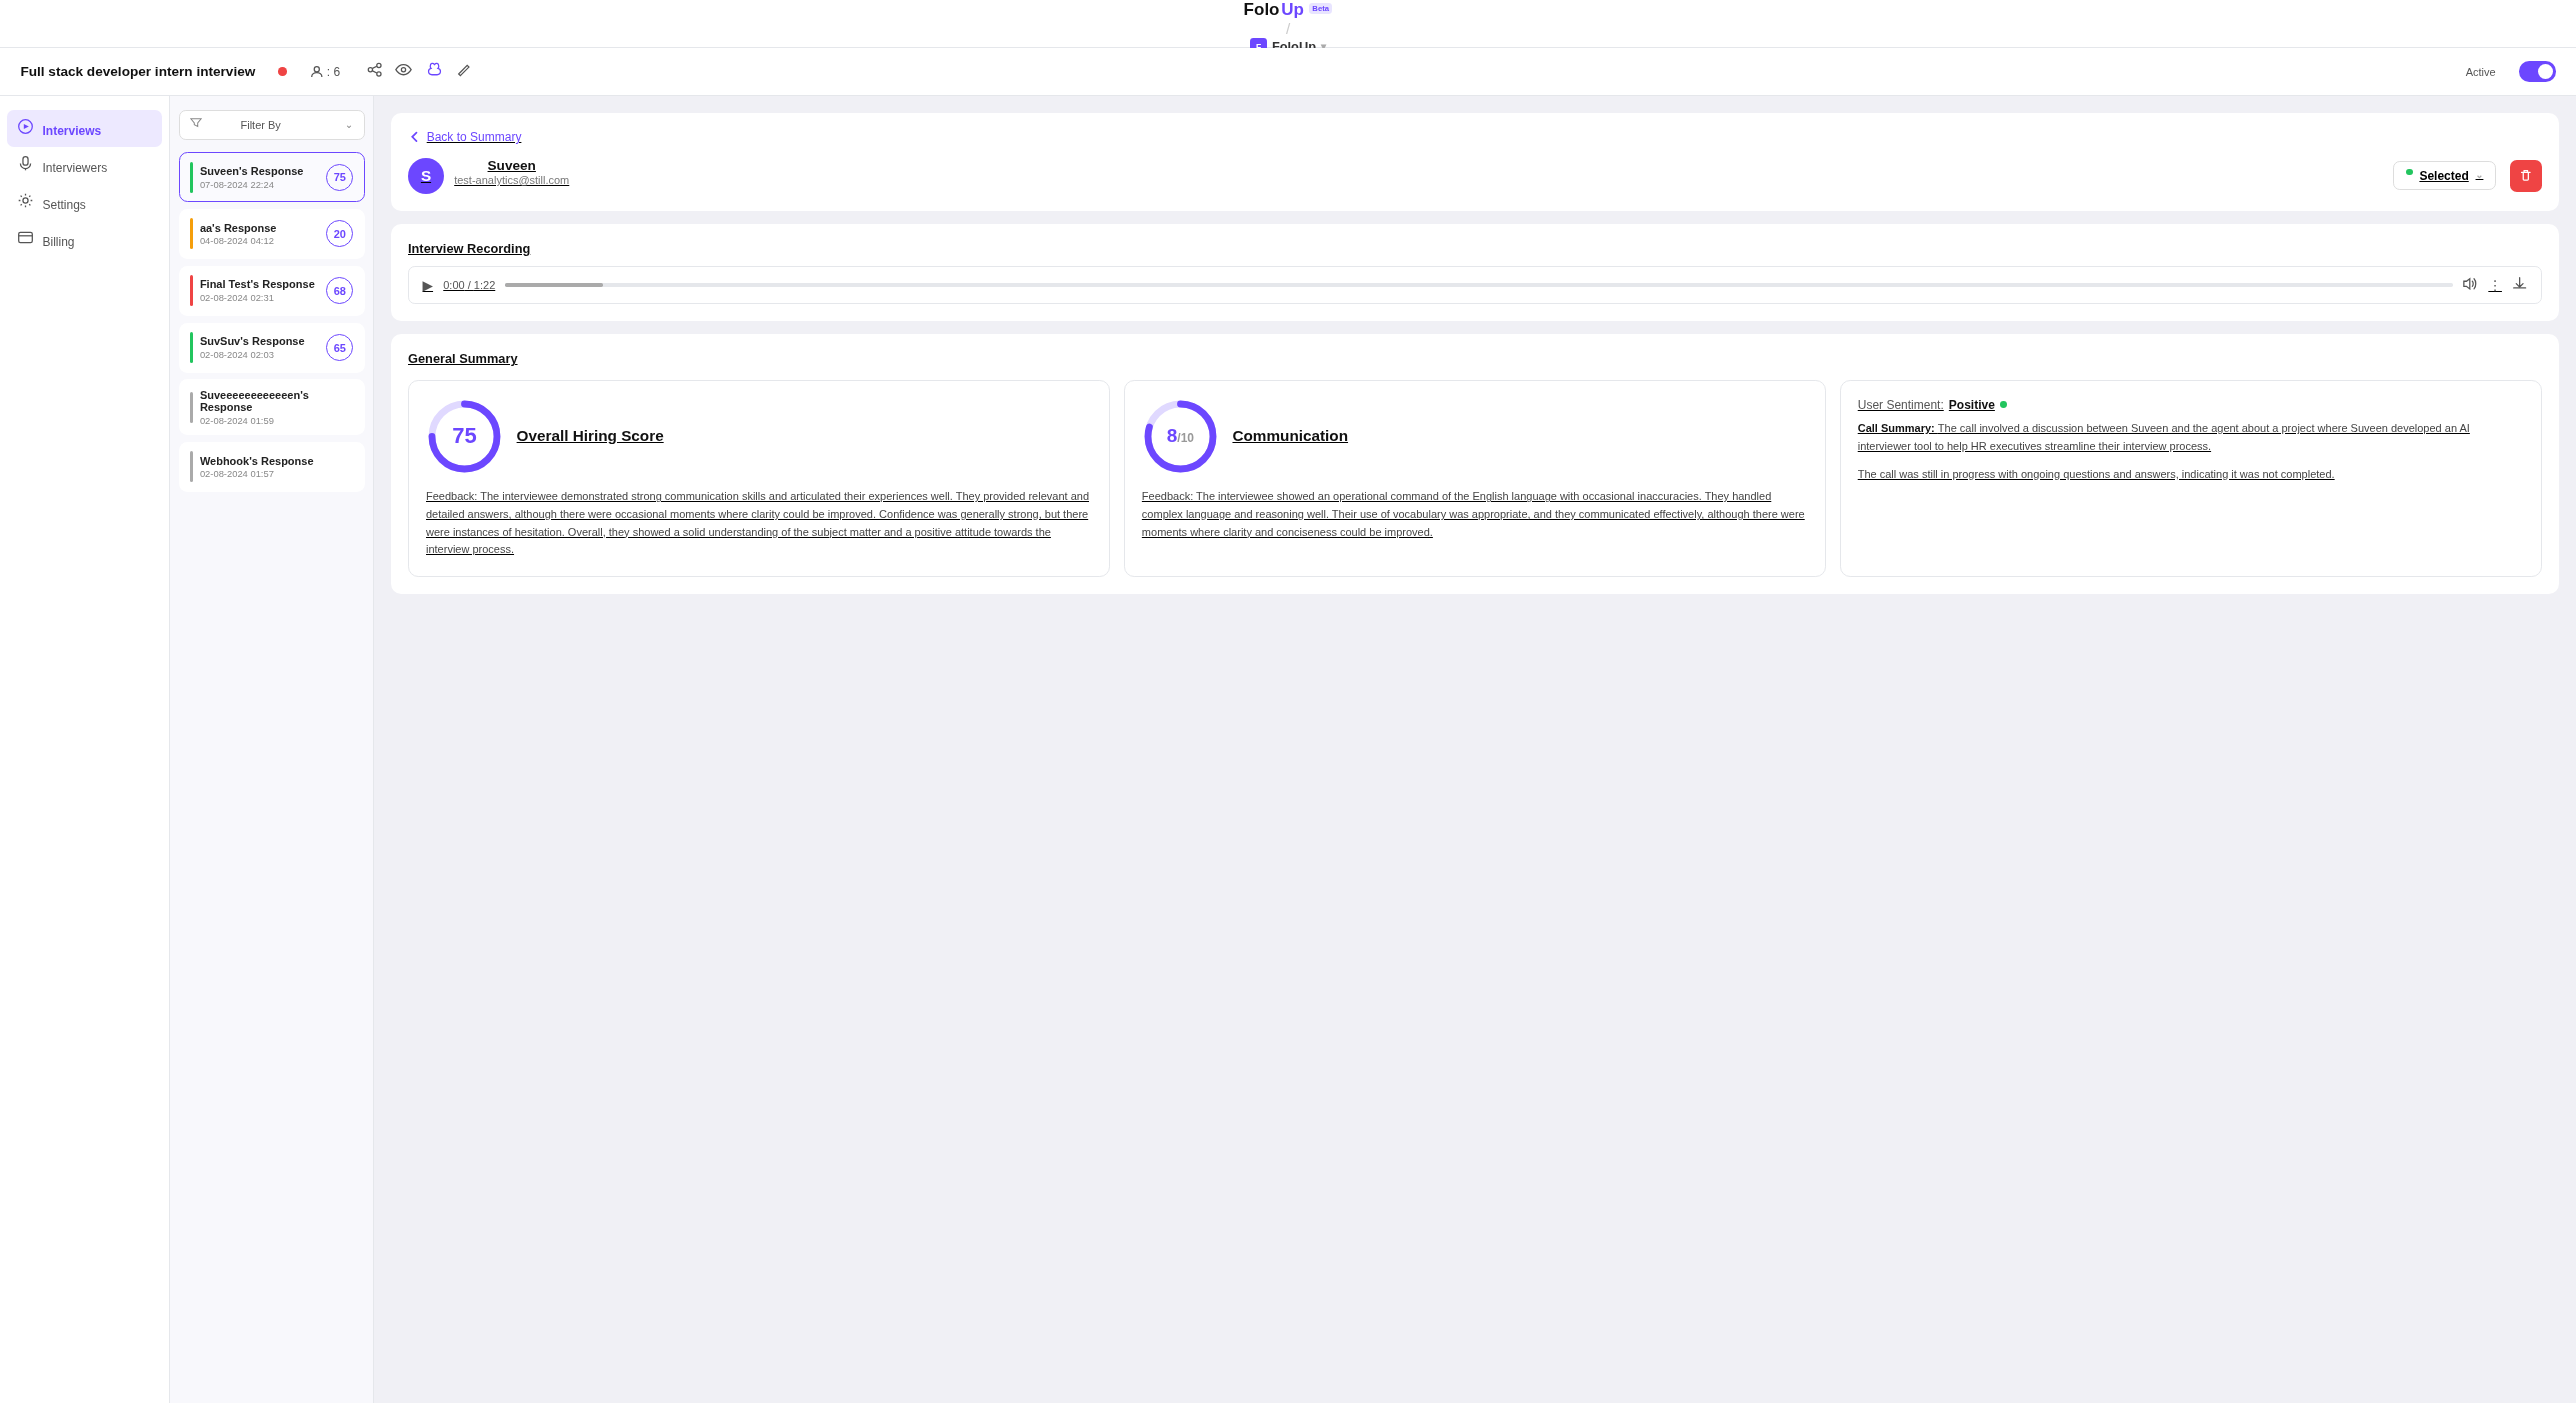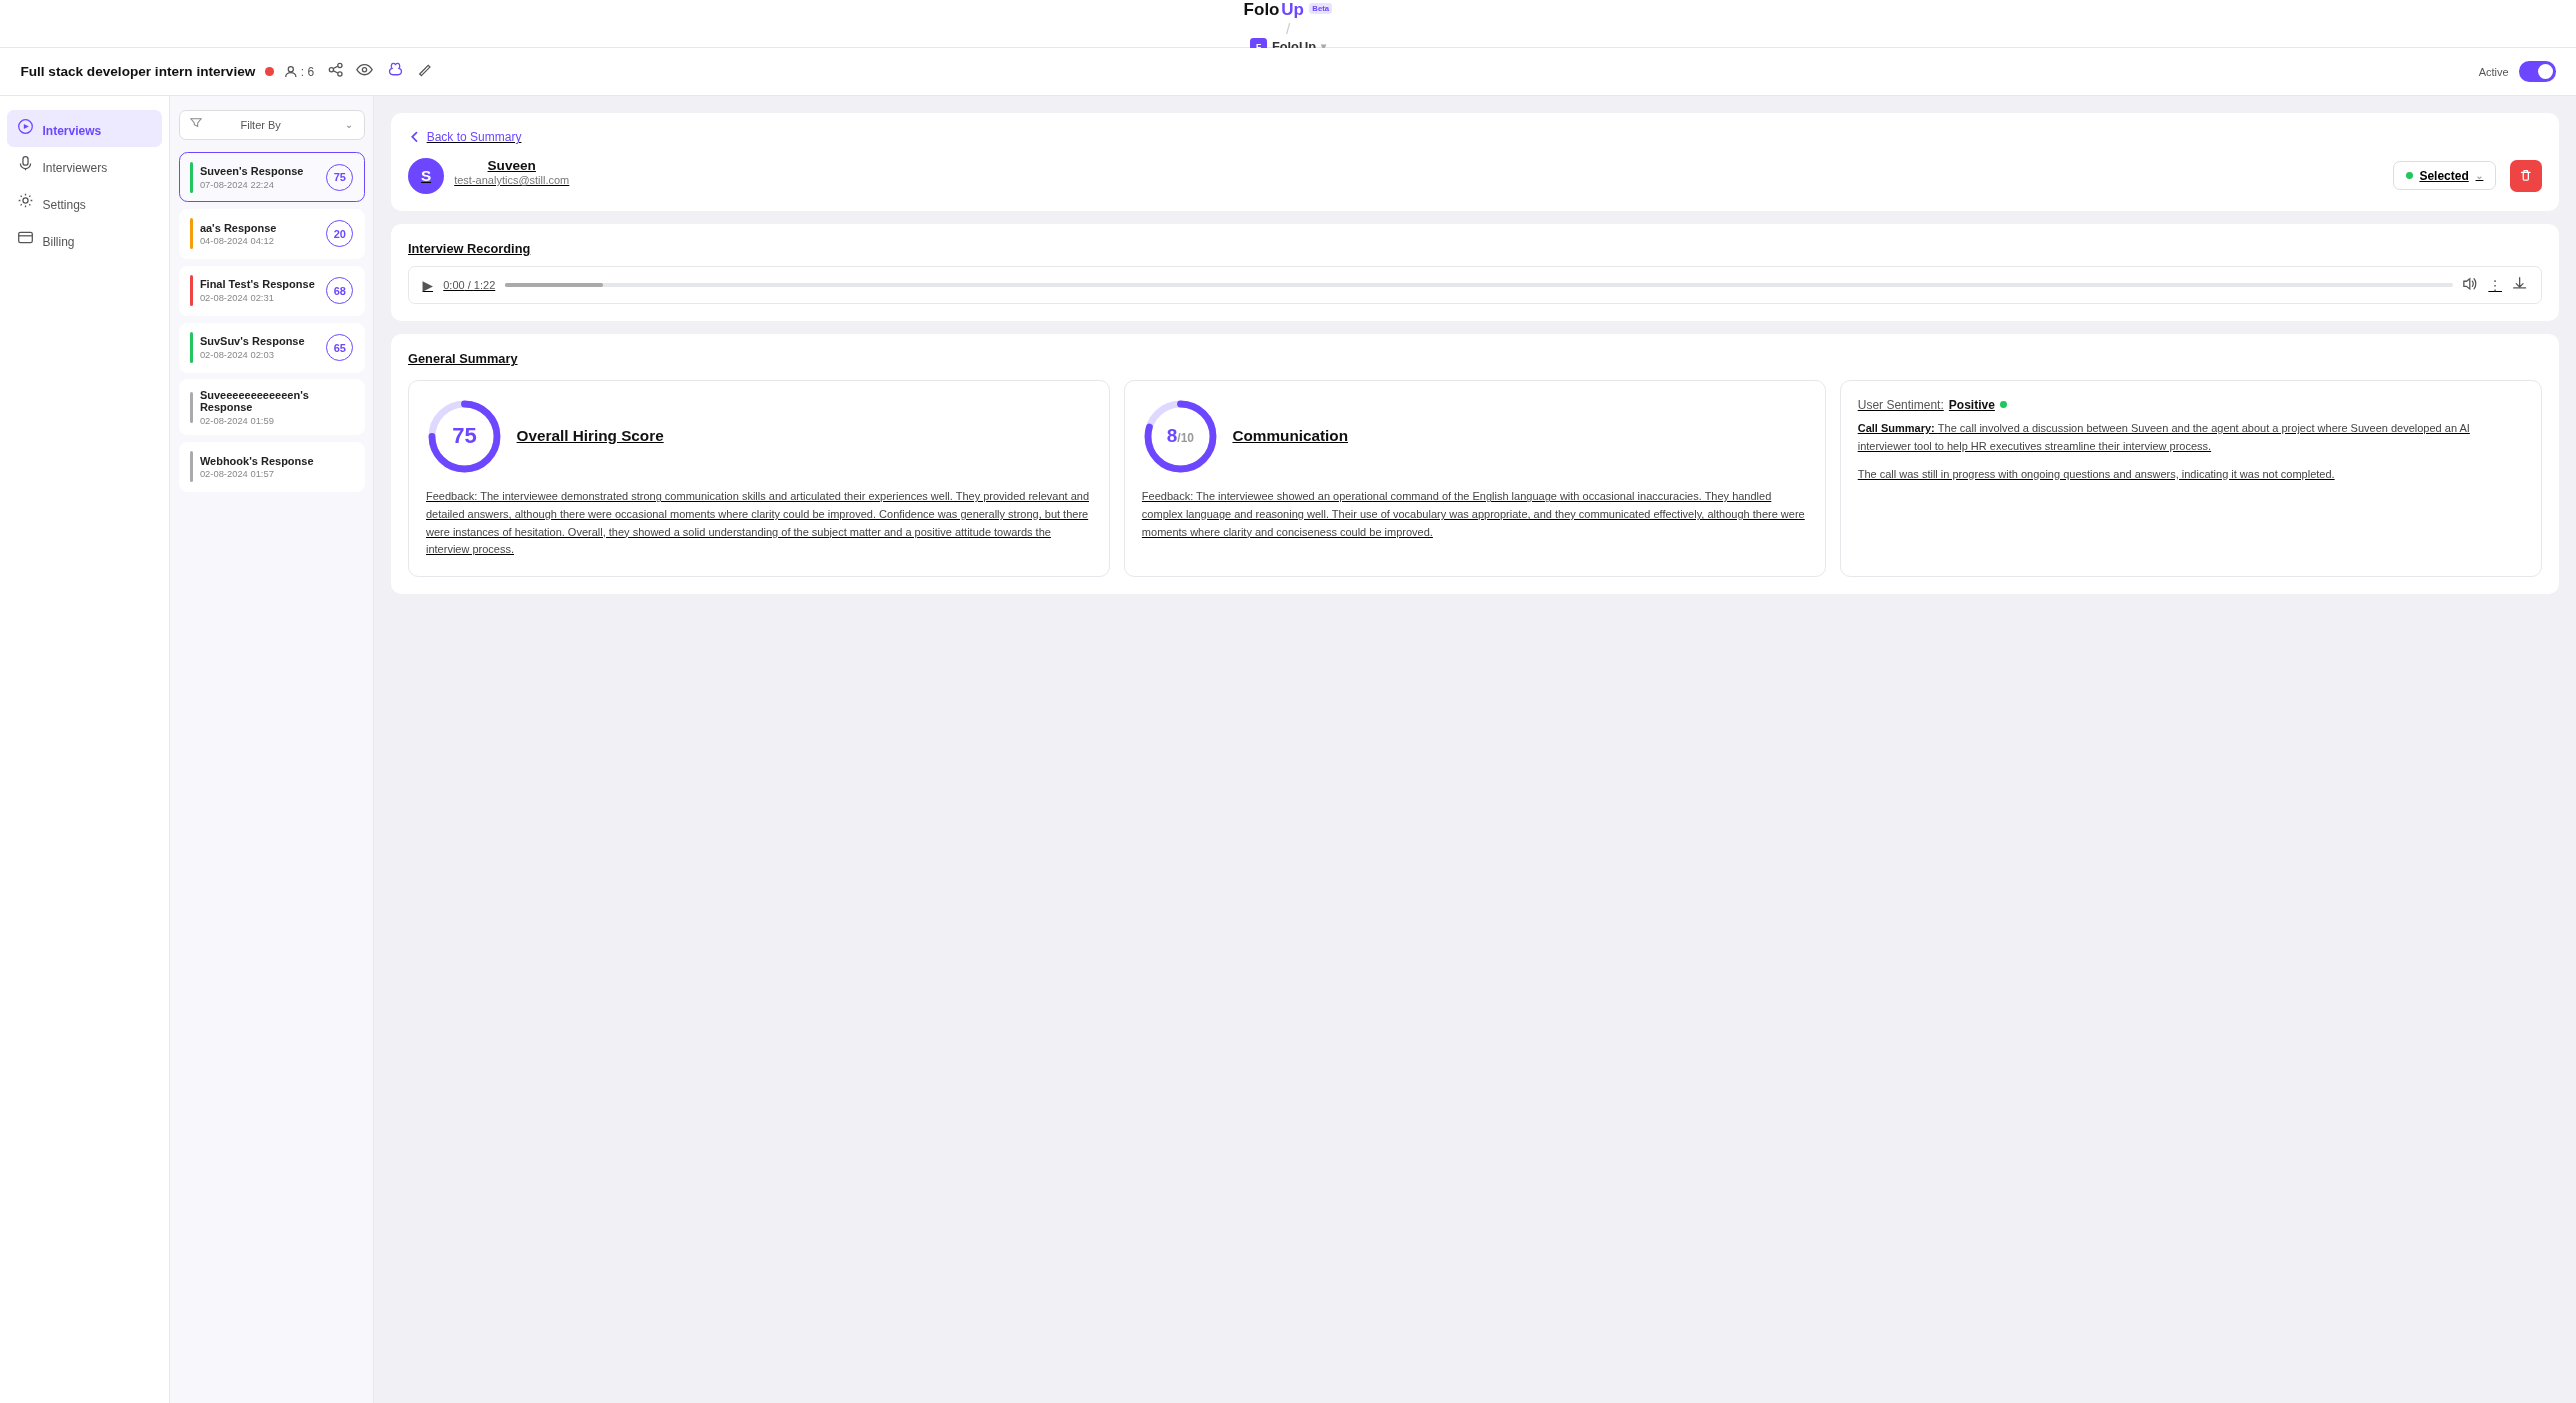--- a/index.html
+++ b/index.html
@@ -49,21 +49,21 @@
 
     
     .interview-header {
       background: #fff;
       border-bottom: 0.9px solid #e5e7eb;
       display: flex;
       align-items: center;
       padding: 0 20.4px;
       height: 48px;
       flex-shrink: 0;
-      gap: 10px;
+      gap: 23px;
     }
     .interview-title { font-size: 13.6px; font-weight: 700; color: #111; }
     .live-dot { width: 8.5px; height: 8.5px; background: #ef4444; border-radius: 50%; }
     .header-stat { display: flex; align-items: center; gap: 3.4px; color: #555; font-size: 12px; }
     .header-icons { display: flex; gap: 13.6px; align-items: center; margin-left: 3.4px; }
     .header-icon { color: #555; font-size: 15.3px; cursor: pointer; }
     .active-label { font-size: 11px; color: #555; margin-left: auto; }
     .toggle-switch {
       width: 37px; height: 20.4px; background: #6c47ff; border-radius: 10.2px;
       position: relative; cursor: pointer;
@@ -157,21 +157,21 @@
     .candidate-avatar {
       width: 36px; height: 36px; background: #6c47ff; border-radius: 50%;
       display: flex; align-items: center; justify-content: center;
       color: #fff; font-size: 15.3px; font-weight: 600; flex-shrink: 0;
     }
     .candidate-info { flex: 1; text-align: center; }
     .candidate-name { font-size: 13.6px; font-weight: 700; color: #111; }
     .candidate-email { font-size: 11px; color: #777; margin-top: 1.7px; }
 
     .status-dropdown {
-      display: flex; align-items: center; gap: 6.8px;
+      display: flex; gap: 6.8px;
       border: 0.9px solid #ddd; border-radius: 6.8px; padding: 6.8px 12px;
       background: #fff; cursor: pointer; font-size: 12px; font-weight: 600;
     }
     .status-dot { width: 6.8px; height: 6.8px; background: #22c55e; border-radius: 50%; }
     .delete-btn {
       width: 32px; height: 32px; background: #ef4444; border-radius: 6.8px;
       display: flex; align-items: center; justify-content: center;
       color: #fff; cursor: pointer; font-size: 15.3px; margin-left: 6.8px;
     }
 

